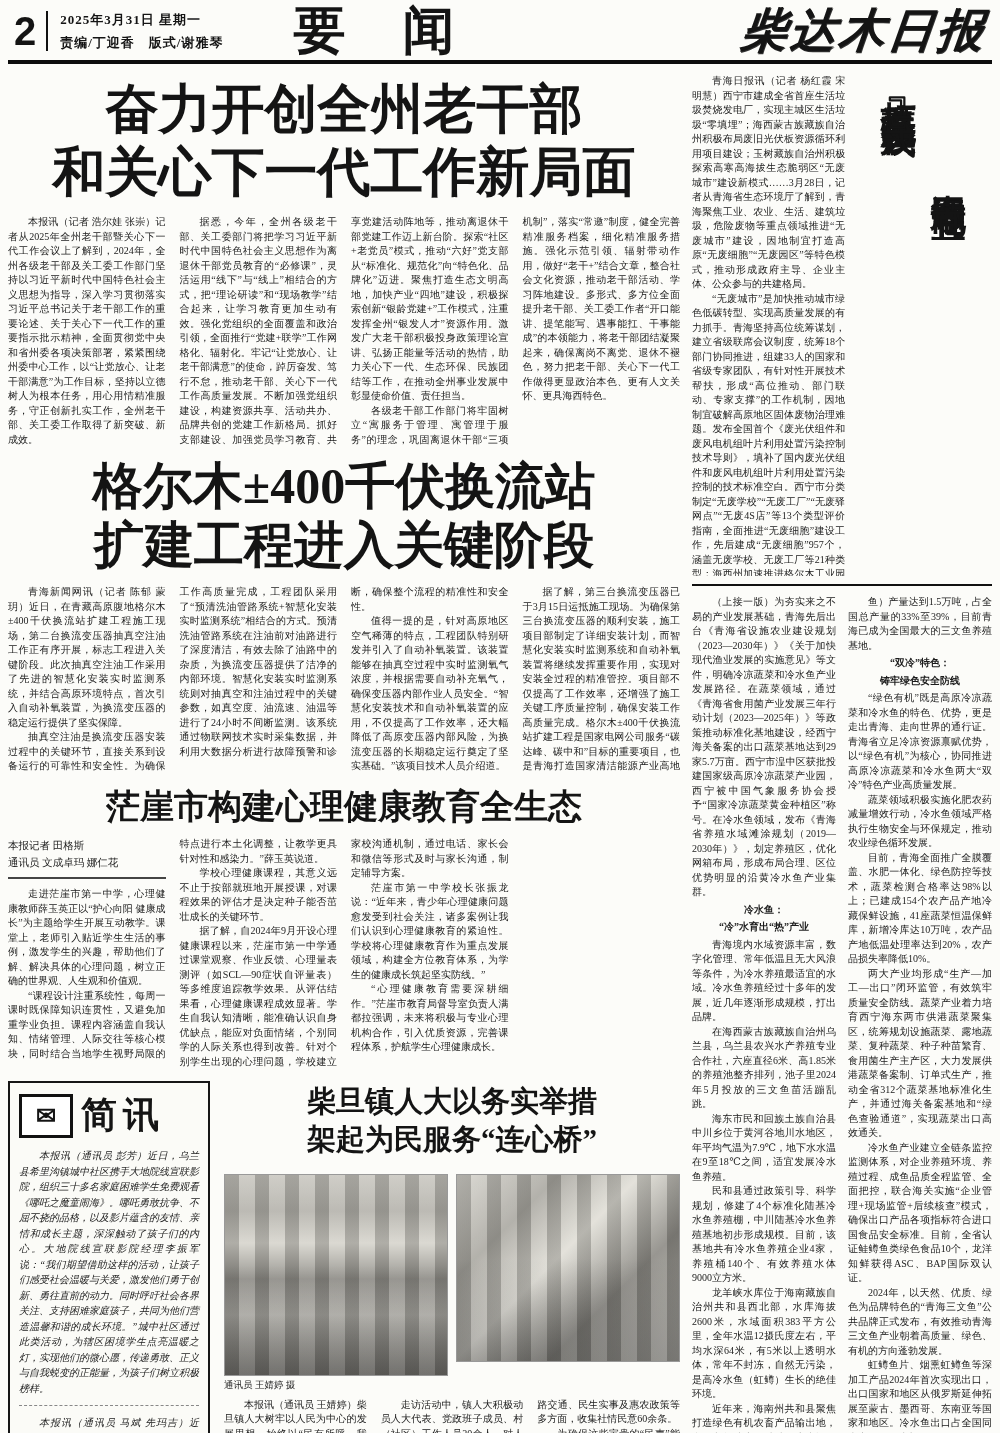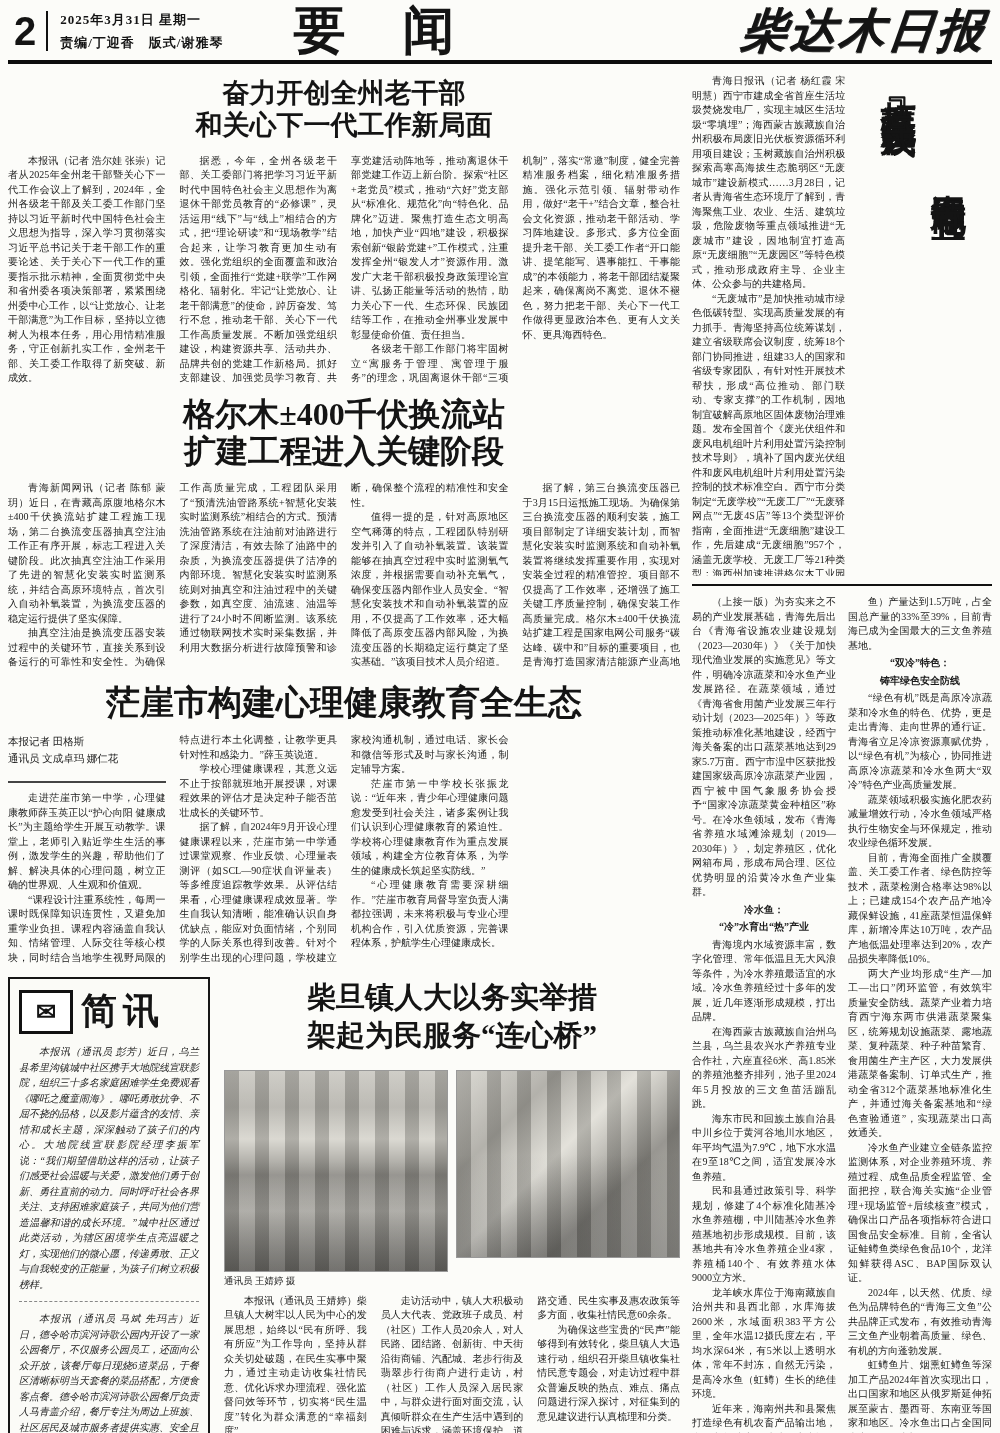--- a/index.html
+++ b/index.html
@@ -20,27 +20,27 @@
   .content{display:flex;gap:12px;}
   .left-zone{width:672px;flex:none;}
   .right-zone{flex:1;display:flex;flex-direction:column;min-width:0;}
   
   .body-text{font-size:10px;line-height:14.5px;text-align:justify;color:#1b1b1b;}
   .body-text p{margin:0;text-indent:2em;}
   .cols4{column-count:4;column-gap:14px;column-fill:auto;overflow:hidden;}
   .cols3{column-count:3;column-gap:14px;column-fill:auto;overflow:hidden;}
   
   .hl{text-align:center;font-weight:900;line-height:1.18;margin:0;}
-  .hl-a1{font-size:27px;margin:4px 0 12px 0;}
-  .hl-a2{font-size:32px;margin:10px 0 10px 0;}
+  .hl-a1{font-size:53px;margin:4px 0 12px 0;}
+  .hl-a2{font-size:50px;margin:10px 0 10px 0;}
   .hl-a3{font-size:34px;margin:10px 0 10px 0;}
   .hl-a4{font-size:29px;margin:2px 0 15px 0;line-height:1.3;}
   
   .byline{text-indent:0 !important;font-size:10.5px;line-height:17px;
-          border-bottom:2px solid #444;padding-bottom:14px;margin-bottom:8px !important;
+          border-bottom:2px solid #444;padding-bottom:6px;margin-bottom:8px !important;
           break-inside:avoid;}
   .byline div{text-indent:0;}
   
   .bottom-row{display:flex;gap:14px;margin-top:10px;}
   .jianxun{width:202px;flex:none;border:2px solid #161616;box-sizing:border-box;
            padding:8px 9px;height:478px;overflow:hidden;background:#fbfbf7;}
   .jx-logo{display:flex;align-items:center;gap:8px;margin-bottom:8px;}
   .jx-icon{width:54px;height:44px;border:3px solid #111;box-sizing:border-box;
            display:flex;align-items:center;justify-content:center;font-size:24px;font-weight:bold;
            background:#fff;}
@@ -199,21 +199,21 @@
           <p>龙羊峡水库位于海南藏族自治州共和县西北部，水库海拔2600米，水域面积383平方公里，全年水温12摄氏度左右，平均水深64米，有5米以上透明水体，常年不封冻，自然无污染，是高冷水鱼（虹鳟）生长的绝佳环境。</p>
           <p>近年来，海南州共和县聚焦打造绿色有机农畜产品输出地，利用龙羊峡库区独特冷凉水资源天然优势，深入实施科技兴渔、绿色富渔、智慧强渔行动，加快推进龙羊峡生态渔业绿色发展、规模化养殖、标准化生产、数字化管理、品牌化经营。</p>
 
         </div>
         <div class="cont-col body-text">
           <p>鱼）产量达到1.5万吨，占全国总产量的33%至39%，目前青海已成为全国最大的三文鱼养殖基地。</p>
           <p class="subhead">“双冷”特色：</p>
           <p class="subhead">铸牢绿色安全防线</p>
           <p>“绿色有机”既是高原冷凉蔬菜和冷水鱼的特色、优势，更是走出青海、走向世界的通行证。青海省立足冷凉资源禀赋优势，以“绿色有机”为核心，协同推进高原冷凉蔬菜和冷水鱼两大“双冷”特色产业高质量发展。</p>
           <p>蔬菜领域积极实施化肥农药减量增效行动，冷水鱼领域严格执行生物安全与环保规定，推动农业绿色循环发展。</p>
-          <p>目前，青海全面推广全膜覆盖、关工委工作者、绿色防控等技术，蔬菜检测合格率达98%以上；已建成154个农产品产地冷藏保鲜设施，41座蔬菜恒温保鲜库，新增冷库达10万吨，农产品产地低温处理率达到20%，农产品损失率降低10%。</p>
+          <p>目前，青海全面推广全膜覆盖、水肥一体化、绿色防控等技术，蔬菜检测合格率达98%以上；已建成154个农产品产地冷藏保鲜设施，41座蔬菜恒温保鲜库，新增冷库达10万吨，农产品产地低温处理率达到20%，农产品损失率降低10%。</p>
           <p>两大产业均形成“生产—加工—出口”闭环监管，有效筑牢质量安全防线。蔬菜产业着力培育西宁海东两市供港蔬菜聚集区，统筹规划设施蔬菜、露地蔬菜、复种蔬菜、种子种苗繁育、食用菌生产主产区，大力发展供港蔬菜备案制、订单式生产，推动全省312个蔬菜基地标准化生产，并通过海关备案基地和“绿色查验通道”，实现蔬菜出口高效通关。</p>
           <p>冷水鱼产业建立全链条监控监测体系，对企业养殖环境、养殖过程、成鱼品质全程监管、全面把控，联合海关实施“企业管理+现场监管+后续核查”模式，确保出口产品各项指标符合进口国食品安全标准。目前，全省认证鲑鳟鱼类绿色食品10个，龙洋知鲜获得ASC、BAP国际双认证。</p>
           <p>2024年，以天然、优质、绿色为品牌特色的“青海三文鱼”公共品牌正式发布，有效推动青海三文鱼产业朝着高质量、绿色、有机的方向蓬勃发展。</p>
           <p>虹鳟鱼片、烟熏虹鳟鱼等深加工产品2024年首次实现出口，出口国家和地区从俄罗斯延伸拓展至蒙古、墨西哥、东南亚等国家和地区。冷水鱼出口占全国同类产品90%以上。</p>
 
         </div>
       </article>
     </div>
   </div>
 </div>

